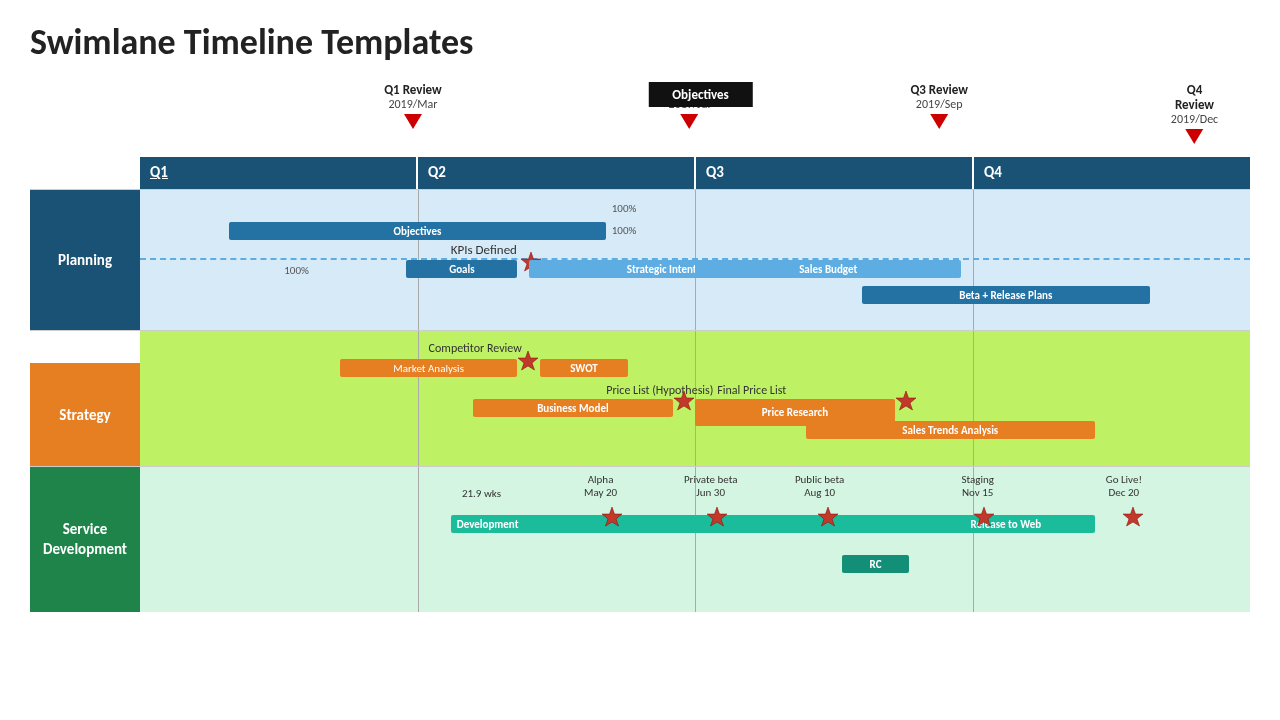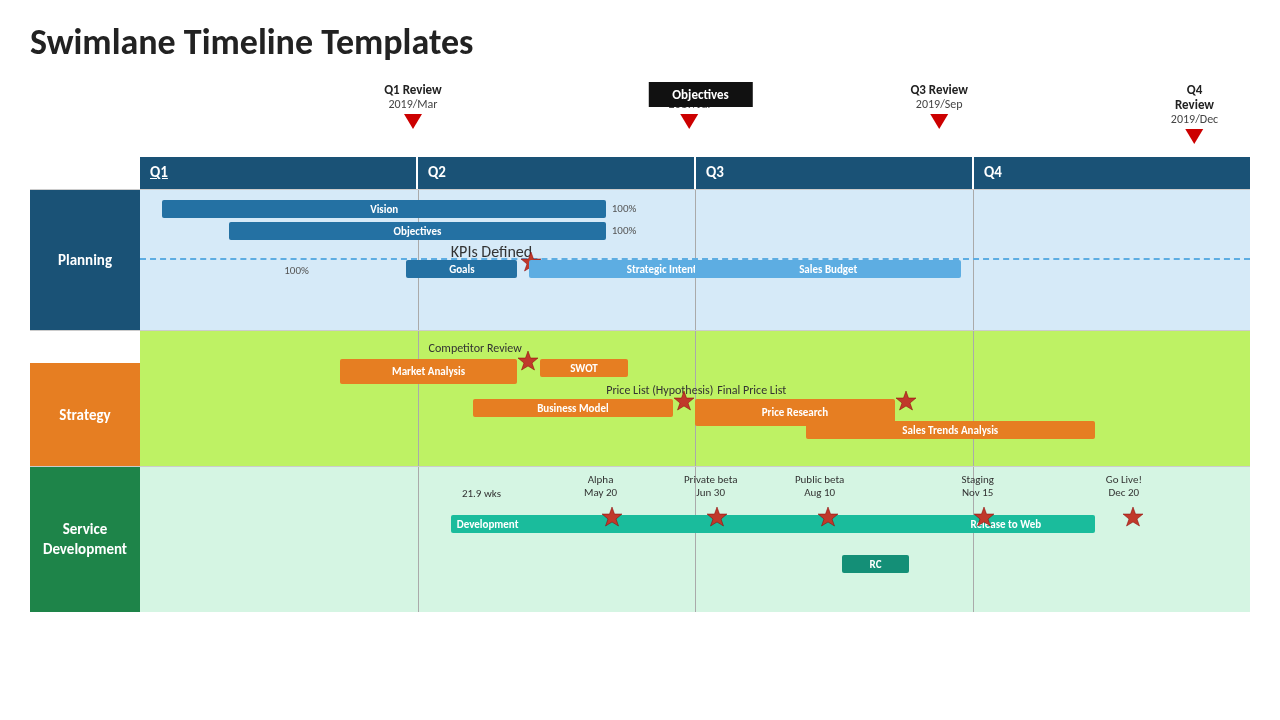--- a/index.html
+++ b/index.html
@@ -59,57 +59,57 @@
       <div style="display:flex; border-top:1px solid #ccc; min-height:140px;">
         <div style="width:110px; min-width:110px; background:#1a5276; display:flex; align-items:center; justify-content:center; color:#fff; font-weight:bold; font-size:15px; text-align:center; padding:8px;">Planning</div>
         <div style="flex:1; position:relative; background:#d6eaf8; min-height:140px;">
 
           <div style="position:absolute;left:25%;top:0;bottom:0;width:1px;background:#aaa;"></div>
           <div style="position:absolute;left:50%;top:0;bottom:0;width:1px;background:#aaa;"></div>
           <div style="position:absolute;left:75%;top:0;bottom:0;width:1px;background:#aaa;"></div>
 
           <div style="position:absolute;left:0;right:0;top:68px;border-top:2px dashed #5dade2;"></div>
 
-          <div style="position:absolute;left:2%;top:10px;width:40%;height:18px;background:#2471a3;border-radius:2px;display:flex;align-items:center;justify-content:center;color:#fff;font-size:11px;font-weight:bold;">Vision</div>
           <div style="position:absolute;left:42.5%;top:12px;font-size:11px;color:#555;">100%</div>
 
           <div style="position:absolute;left:8%;top:32px;width:34%;height:18px;background:#2471a3;border-radius:2px;display:flex;align-items:center;justify-content:center;color:#fff;font-size:11px;font-weight:bold;">Objectives</div>
           <div style="position:absolute;left:42.5%;top:34px;font-size:11px;color:#555;">100%</div>
 
-          <div style="position:absolute;left:28%;top:52px;font-size:16px;color:#333;font-weight:normal;">KPIs Defined</div>
+          <div style="position:absolute;left:28%;top:52px;font-size:13px;color:#333;font-weight:normal;">KPIs Defined</div>
 
           <div style="position:absolute;left:13%;top:74px;font-size:11px;color:#555;">100%</div>
 
           <div style="position:absolute;left:24%;top:70px;width:10%;height:18px;background:#2471a3;border-radius:2px;display:flex;align-items:center;justify-content:center;color:#fff;font-size:11px;font-weight:bold;">Goals</div>
 
           <div style="position:absolute;left:34.2%;top:61px;">
             <svg width="22" height="22" viewBox="0 0 22 22">
               <polygon points="11,1 13.5,8 21,8 15,13 17.5,20 11,16 4.5,20 7,13 1,8 8.5,8" fill="#c0392b" stroke="#8b0000" stroke-width="0.5"></polygon>
             </svg>
           </div>
 
           <div style="position:absolute;left:35%;top:70px;width:24%;height:18px;background:#5dade2;border-radius:2px;display:flex;align-items:center;justify-content:center;color:#fff;font-size:11px;font-weight:bold;">Strategic Intent</div>
 
           <div style="position:absolute;left:50%;top:70px;width:24%;height:18px;background:#5dade2;border-radius:2px;display:flex;align-items:center;justify-content:center;color:#fff;font-size:11px;font-weight:bold;">Sales Budget</div>
 
+          <div style="position:absolute;left:65%;top:96px;width:26%;height:18px;background:#2471a3;border-radius:2px;display:flex;align-items:center;justify-content:center;color:#fff;font-size:11px;font-weight:bold;">Beta + Release Plans</div>
 
         </div>
       </div>
 
       <div style="display:flex; border-top:1px solid #ccc; min-height:135px;">
         <div style="width:110px; min-width:110px; background:#e67e22; display:flex; align-items:center; justify-content:center; color:#fff; font-weight:bold; font-size:15px; text-align:center; padding:8px;margin-top:32px;">Strategy</div>
         <div style="flex:1; position:relative; background:#bef264; min-height:135px;">
 
           <div style="position:absolute;left:25%;top:0;bottom:0;width:1px;background:#aaa;"></div>
           <div style="position:absolute;left:50%;top:0;bottom:0;width:1px;background:#aaa;"></div>
           <div style="position:absolute;left:75%;top:0;bottom:0;width:1px;background:#aaa;"></div>
 
           <div style="position:absolute;left:26%;top:10px;font-size:12px;color:#333;">Competitor Review</div>
 
-          <div style="position:absolute;left:18%;top:28px;width:16%;height:25px;background:#e67e22;border-radius:2px;display:flex;align-items:center;justify-content:center;color:#fff;font-size:11px;font-weight:bold;">Market Analysis</div>
+          <div style="position:absolute;left:18%;top:28px;width:16%;height:18px;background:#e67e22;border-radius:2px;display:flex;align-items:center;justify-content:center;color:#fff;font-size:11px;font-weight:normal;">Market Analysis</div>
 
           <div style="position:absolute;left:34%;top:19px;">
             <svg width="22" height="22" viewBox="0 0 22 22">
               <polygon points="11,1 13.5,8 21,8 15,13 17.5,20 11,16 4.5,20 7,13 1,8 8.5,8" fill="#c0392b" stroke="#8b0000" stroke-width="0.5"></polygon>
             </svg>
           </div>
 
           <div style="position:absolute;left:36%;top:28px;width:8%;height:18px;background:#e67e22;border-radius:2px;display:flex;align-items:center;justify-content:center;color:#fff;font-size:11px;font-weight:bold;">SWOT</div>
 
           <div style="position:absolute;left:42%;top:52px;font-size:12px;color:#333;">Price List (Hypothesis)</div>

